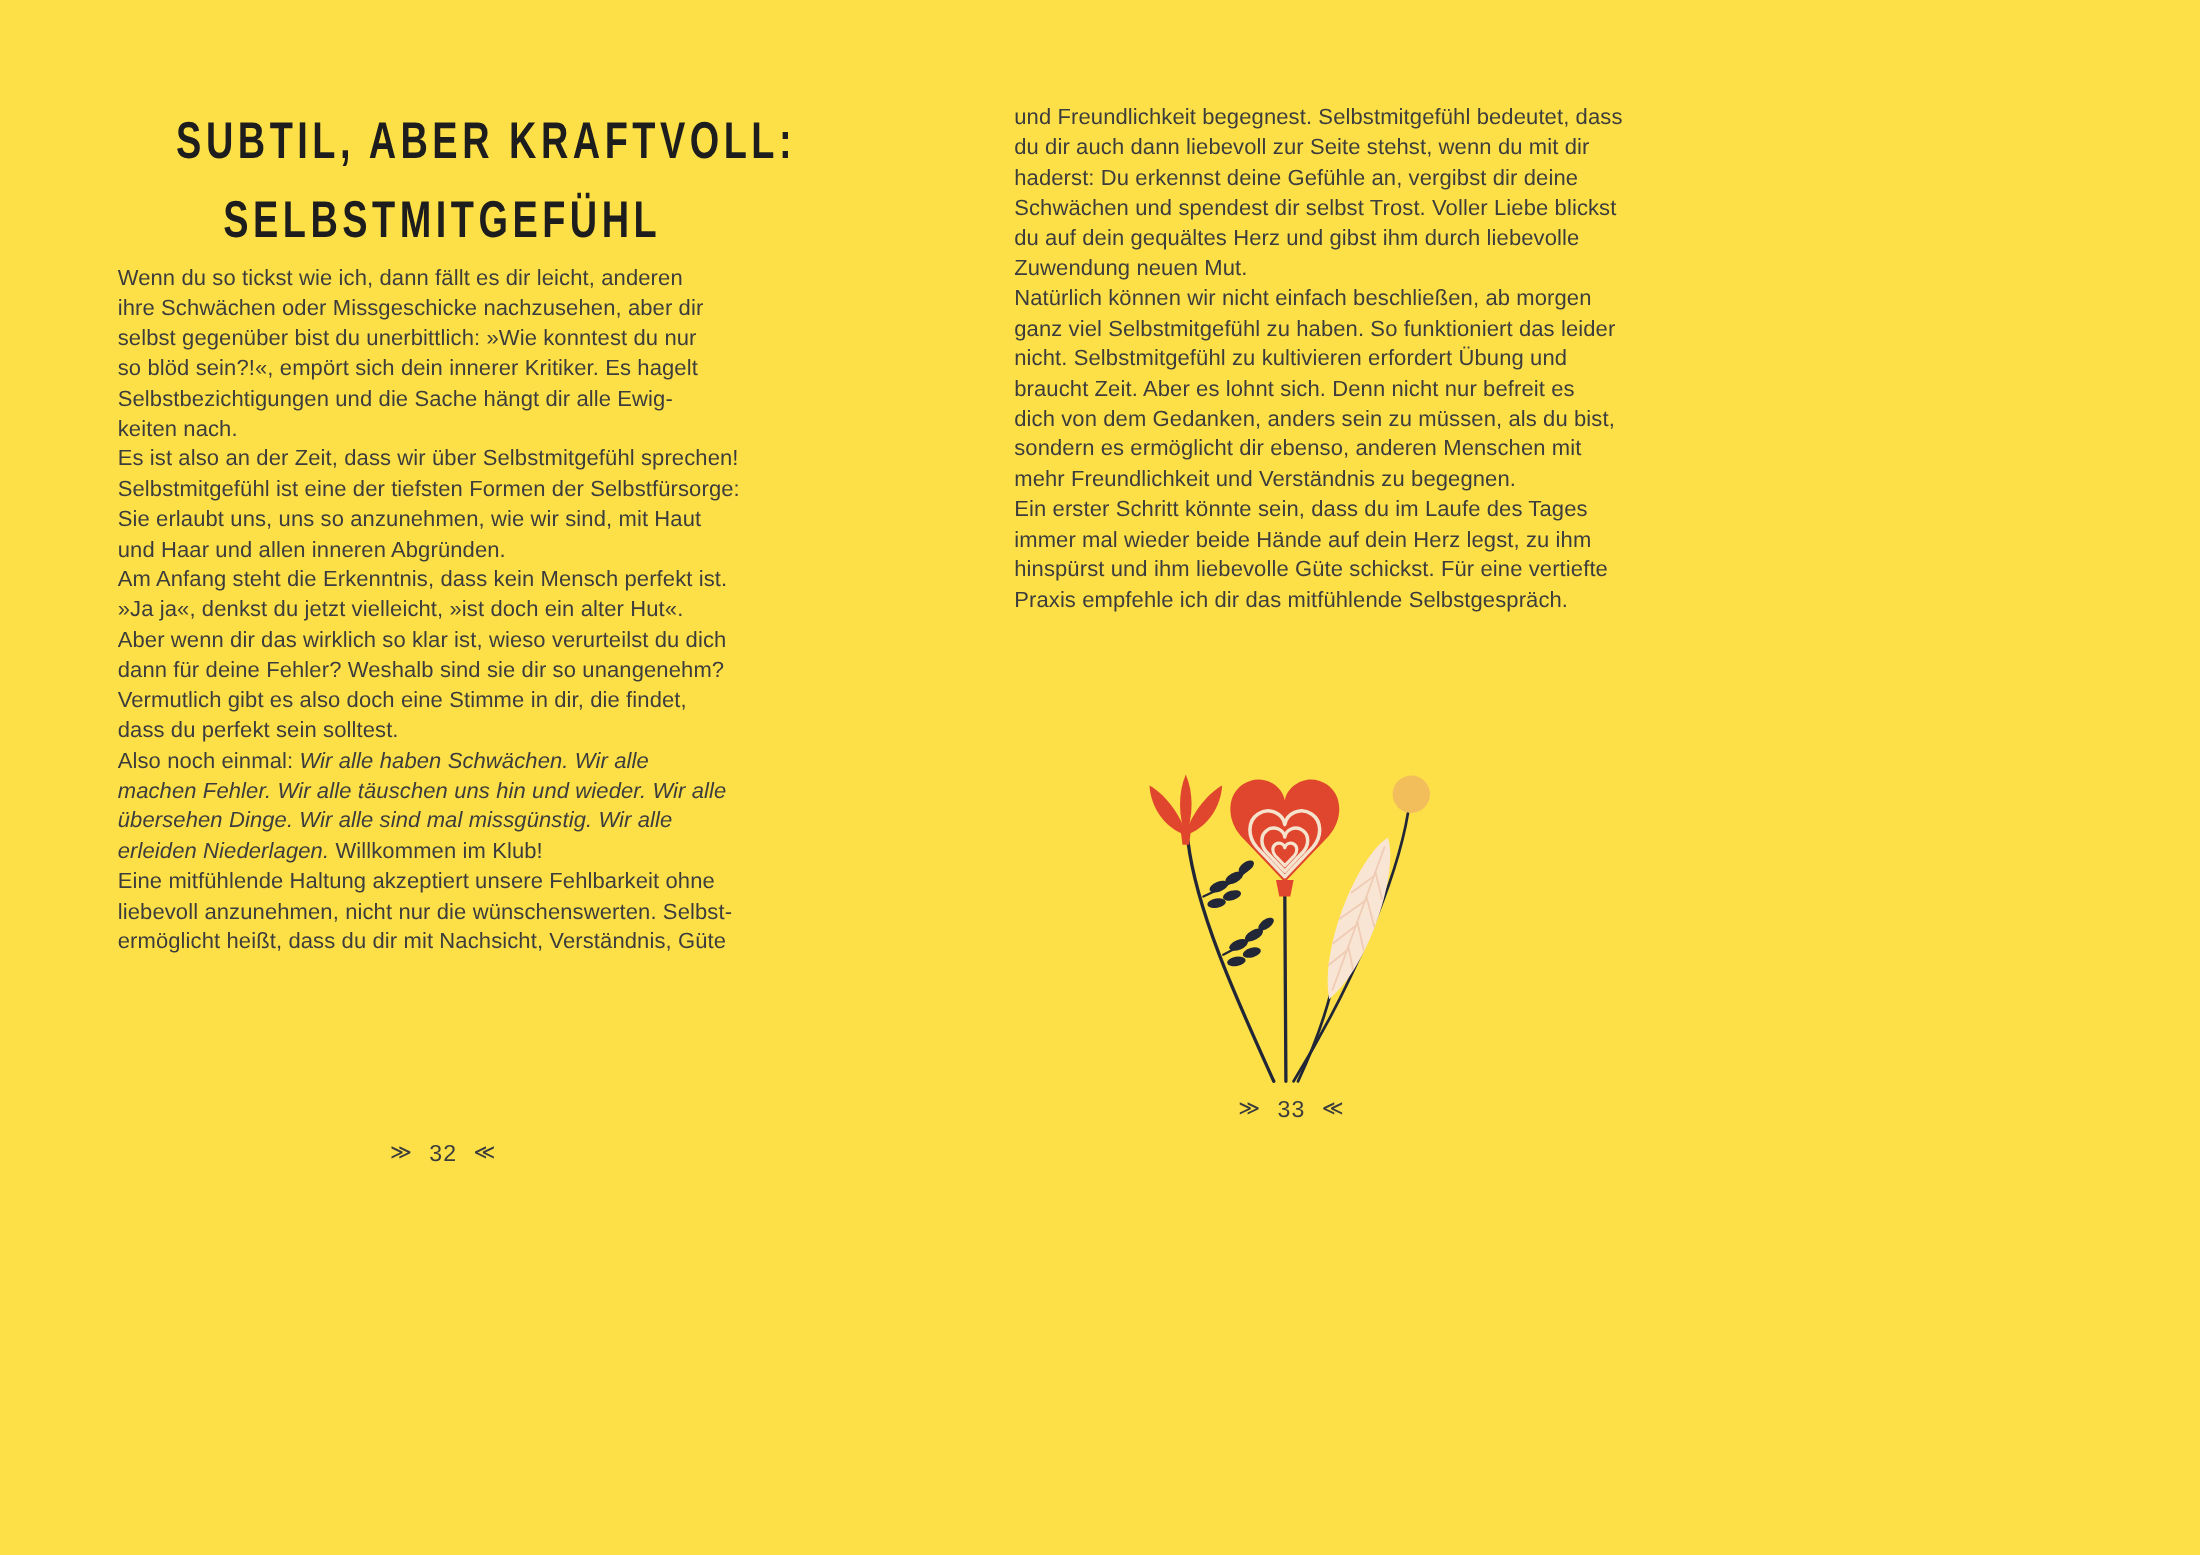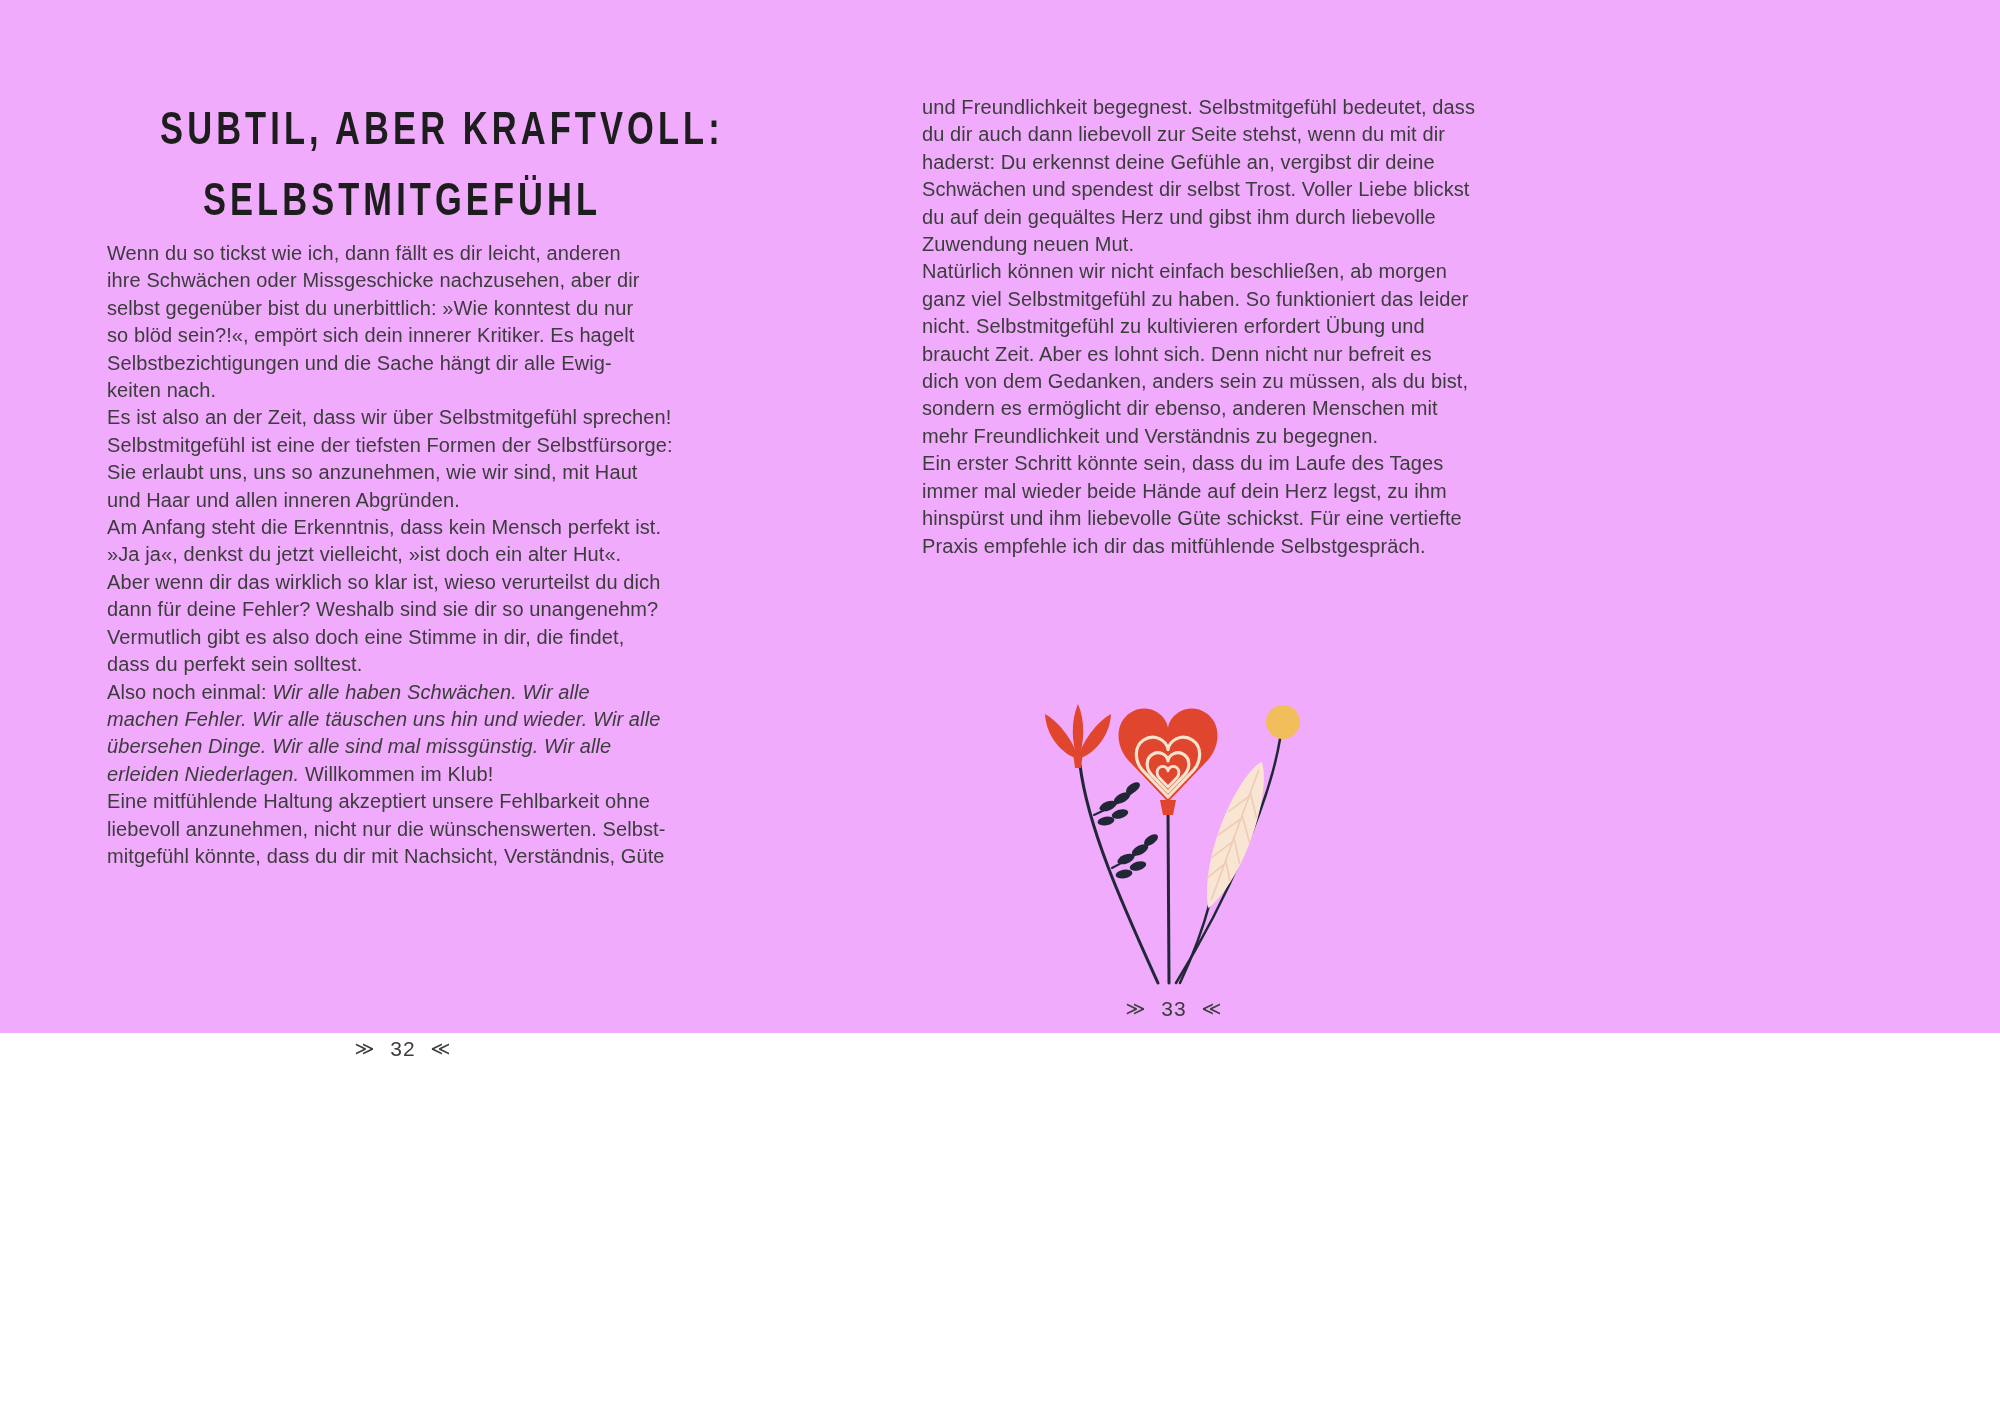--- a/index.html
+++ b/index.html
@@ -3,21 +3,21 @@
 <meta charset="utf-8">
 <style>
   html, body { margin: 0; padding: 0; }
   body {
     width: 2000px; height: 1414px;
     background: #ffffff;
     font-family: "Liberation Sans", sans-serif;
     color: var(--text, #3c3c3c);
     overflow: hidden;
   }
-  .spread { position: relative; width: 2000px; height: 1033px; background: #f0abfc; }
+  .spread { position: relative; width: 2000px; height: 1414px; background: #fde047; }
 
   .heading {
     position: absolute; left: 107px; top: 92px; width: 590px;
     text-align: center;
     font-weight: 700;
     font-size: 42px;
     letter-spacing: 5px;
     line-height: 64px;
     color: var(--heading, #1d1d1d);
     transform: scale(0.82, 1.12);
@@ -100,21 +100,21 @@
         <div class="line"><span>Aber wenn dir das wirklich so klar ist, wieso verurteilst du dich</span></div>
         <div class="line"><span>dann für deine Fehler? Weshalb sind sie dir so unangenehm?</span></div>
         <div class="line"><span>Vermutlich gibt es also doch eine Stimme in dir, die findet,</span></div>
         <div class="line"><span>dass du perfekt sein solltest.</span></div>
         <div class="line"><span>Also noch einmal: </span><em>Wir alle haben Schwächen. Wir alle</em></div>
         <div class="line"><em>machen Fehler. Wir alle täuschen uns hin und wieder. Wir alle</em></div>
         <div class="line"><em>übersehen Dinge. Wir alle sind mal missgünstig. Wir alle</em></div>
         <div class="line"><em>erleiden Niederlagen.</em><span> Willkommen im Klub!</span></div>
         <div class="line"><span>Eine mitfühlende Haltung akzeptiert unsere Fehlbarkeit ohne</span></div>
         <div class="line"><span>liebevoll anzunehmen, nicht nur die wünschenswerten. Selbst-</span></div>
-        <div class="line"><span>mitgefühl könnte, dass du dir mit Nachsicht, Verständnis, Güte</span></div>
+        <div class="line"><span>ermöglicht heißt, dass du dir mit Nachsicht, Verständnis, Güte</span></div>
       </div>
 
     <div class="page-marker left-marker">
       <span class="deco">≫</span>
       <span class="num">32</span>
       <span class="deco">≪</span>
     </div>
   </div>
 
   <div>

